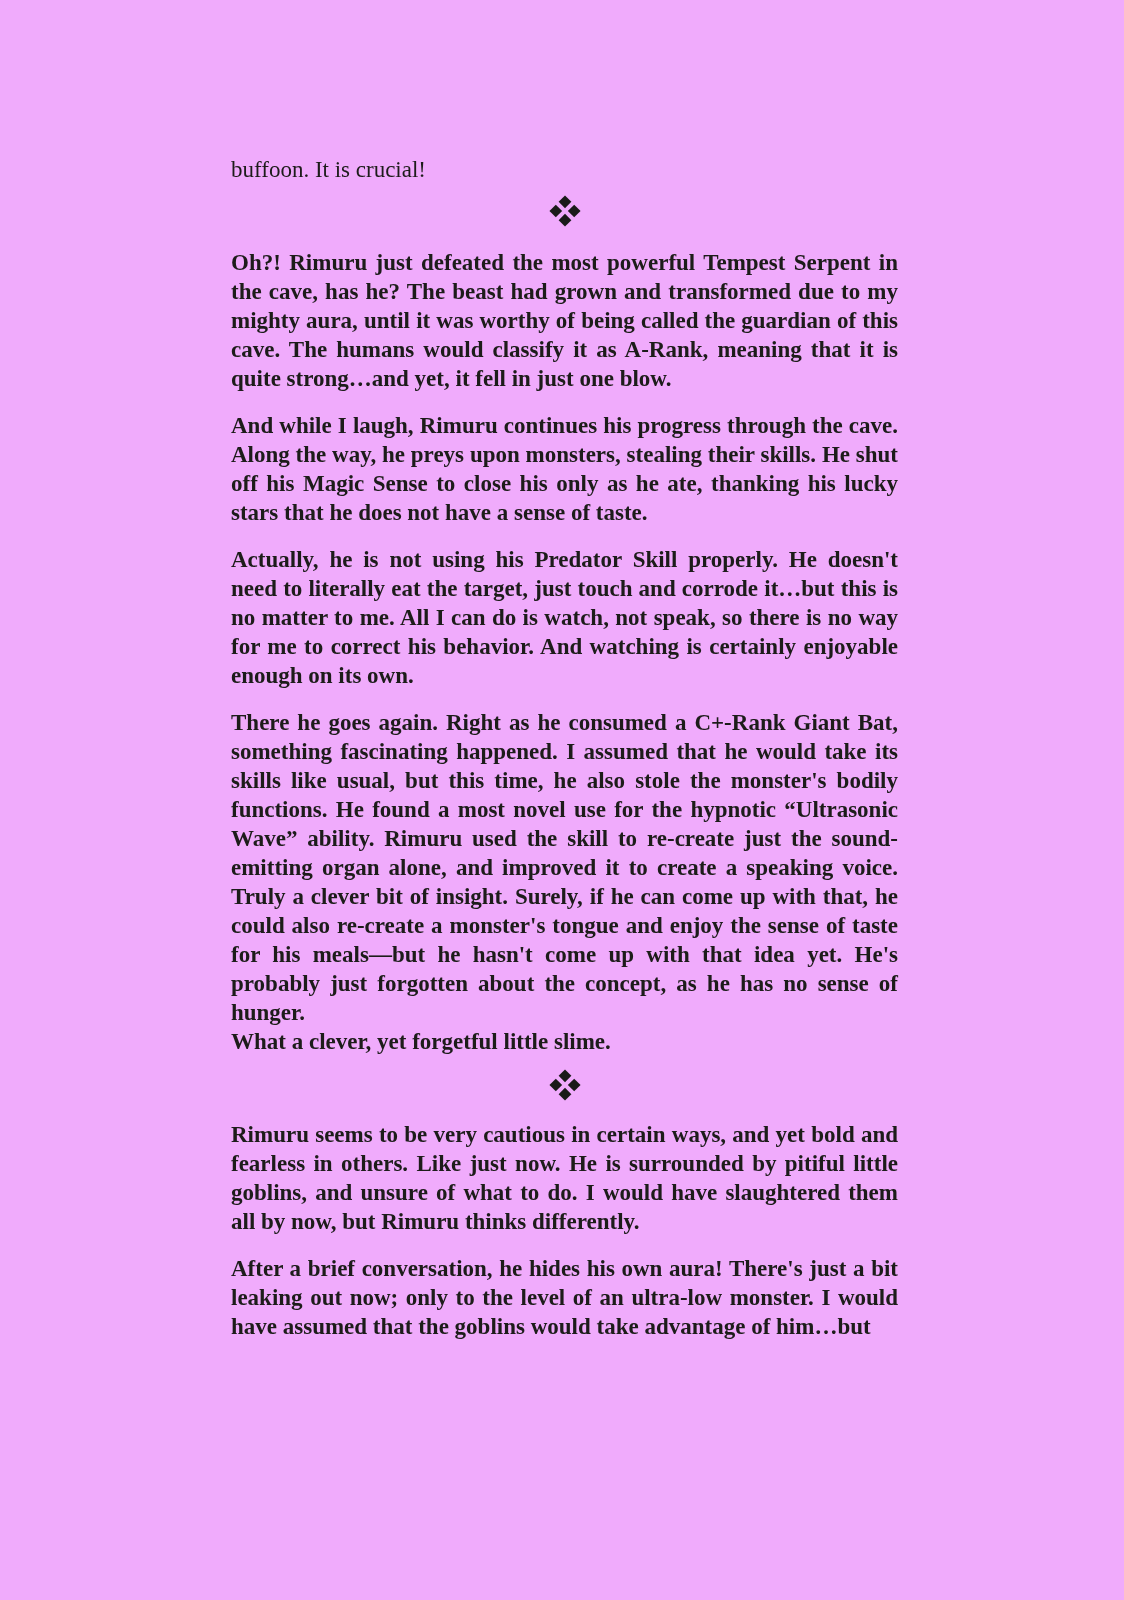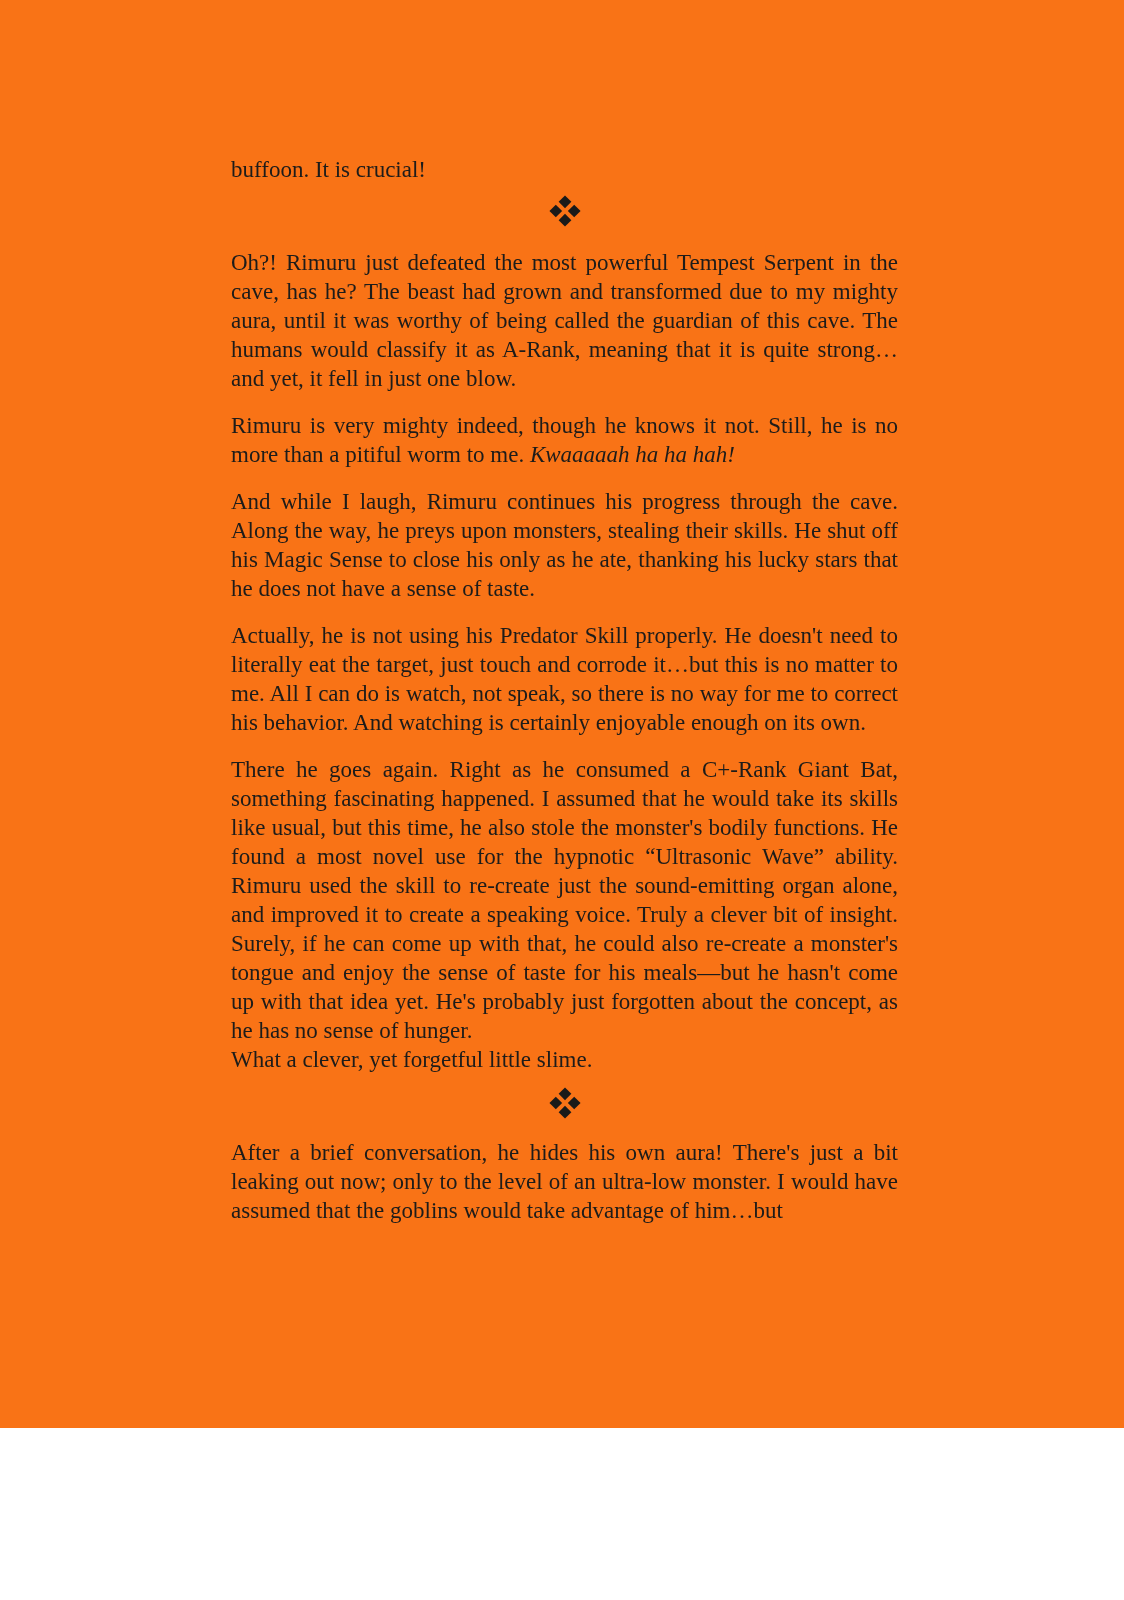--- a/index.html
+++ b/index.html
@@ -3,42 +3,43 @@
 <meta charset="utf-8">
 <style>
   html, body {
     margin: 0;
     padding: 0;
     background: #ffffff;
   }
   .page {
     position: relative;
     width: 1124px;
-    height: 1428px;
-    background: #f97316;
+    height: 1600px;
+    background: #f0abfc;
     overflow: hidden;
   }
   .text-column {
     position: absolute;
     left: 231px;
     top: 155px;
     width: 667px;
     font-family: "Liberation Serif", "DejaVu Serif", serif;
     font-size: 23px;
     line-height: 29px;
     color: #1d1c1a;
     text-align: justify;
   }
   .opening-line {
     margin: 0;
     text-align: left;
   }
   .para {
     margin: 0 0 18px 0;
     text-align: justify;
+    font-weight: bold;
   }
   .para:last-child {
     margin-bottom: 12px;
   }
   .para em {
     font-style: italic;
   }
   
   .ornament {
     display: grid;
@@ -71,33 +72,33 @@
 
     <div class="ornament" aria-hidden="true">
       <span class="diamond"></span>
       <span class="diamond"></span>
       <span class="diamond"></span>
       <span class="diamond"></span>
     </div>
 
     <p class="para">Oh?! Rimuru just defeated the most powerful Tempest Serpent in the cave, has he? The beast had grown and transformed due to my mighty aura, until it was worthy of being called the guardian of this cave. The humans would classify it as A-Rank, meaning that it is quite strong…and yet, it fell in just one blow.</p>
 
-    <p class="para"><span>Rimuru is very mighty indeed, though he knows it not. Still, he is no more than a pitiful worm to me. </span><em>Kwaaaaah ha ha hah!</em></p>
 
     <p class="para">And while I laugh, Rimuru continues his progress through the cave. Along the way, he preys upon monsters, stealing their skills. He shut off his Magic Sense to close his only as he ate, thanking his lucky stars that he does not have a sense of taste.</p>
 
     <p class="para">Actually, he is not using his Predator Skill properly. He doesn't need to literally eat the target, just touch and corrode it…but this is no matter to me. All I can do is watch, not speak, so there is no way for me to correct his behavior. And watching is certainly enjoyable enough on its own.</p>
 
     <p class="para"><span>There he goes again. Right as he consumed a C+-Rank Giant Bat, something fascinating happened. I assumed that he would take its skills like usual, but this time, he also stole the monster's bodily functions. He found a most novel use for the hypnotic “Ultrasonic Wave” ability. Rimuru used the skill to re-create just the sound-emitting organ alone, and improved it to create a speaking voice. Truly a clever bit of insight. Surely, if he can come up with that, he could also re-create a monster's tongue and enjoy the sense of taste for his meals—but he hasn't come up with that idea yet. He's probably just forgotten about the concept, as he has no sense of hunger.</span><br><span>What a clever, yet forgetful little slime.</span></p>
 
     <div class="ornament second" aria-hidden="true">
       <span class="diamond"></span>
       <span class="diamond"></span>
       <span class="diamond"></span>
       <span class="diamond"></span>
     </div>
 
 
+    <p class="para">Rimuru seems to be very cautious in certain ways, and yet bold and fearless in others. Like just now. He is surrounded by pitiful little goblins, and unsure of what to do. I would have slaughtered them all by now, but Rimuru thinks differently.</p>
 
     <p class="para">After a brief conversation, he hides his own aura! There's just a bit leaking out now; only to the level of an ultra-low monster. I would have assumed that the goblins would take advantage of him…but</p>
 
   </div>
 </div>
 
 </body></html>

